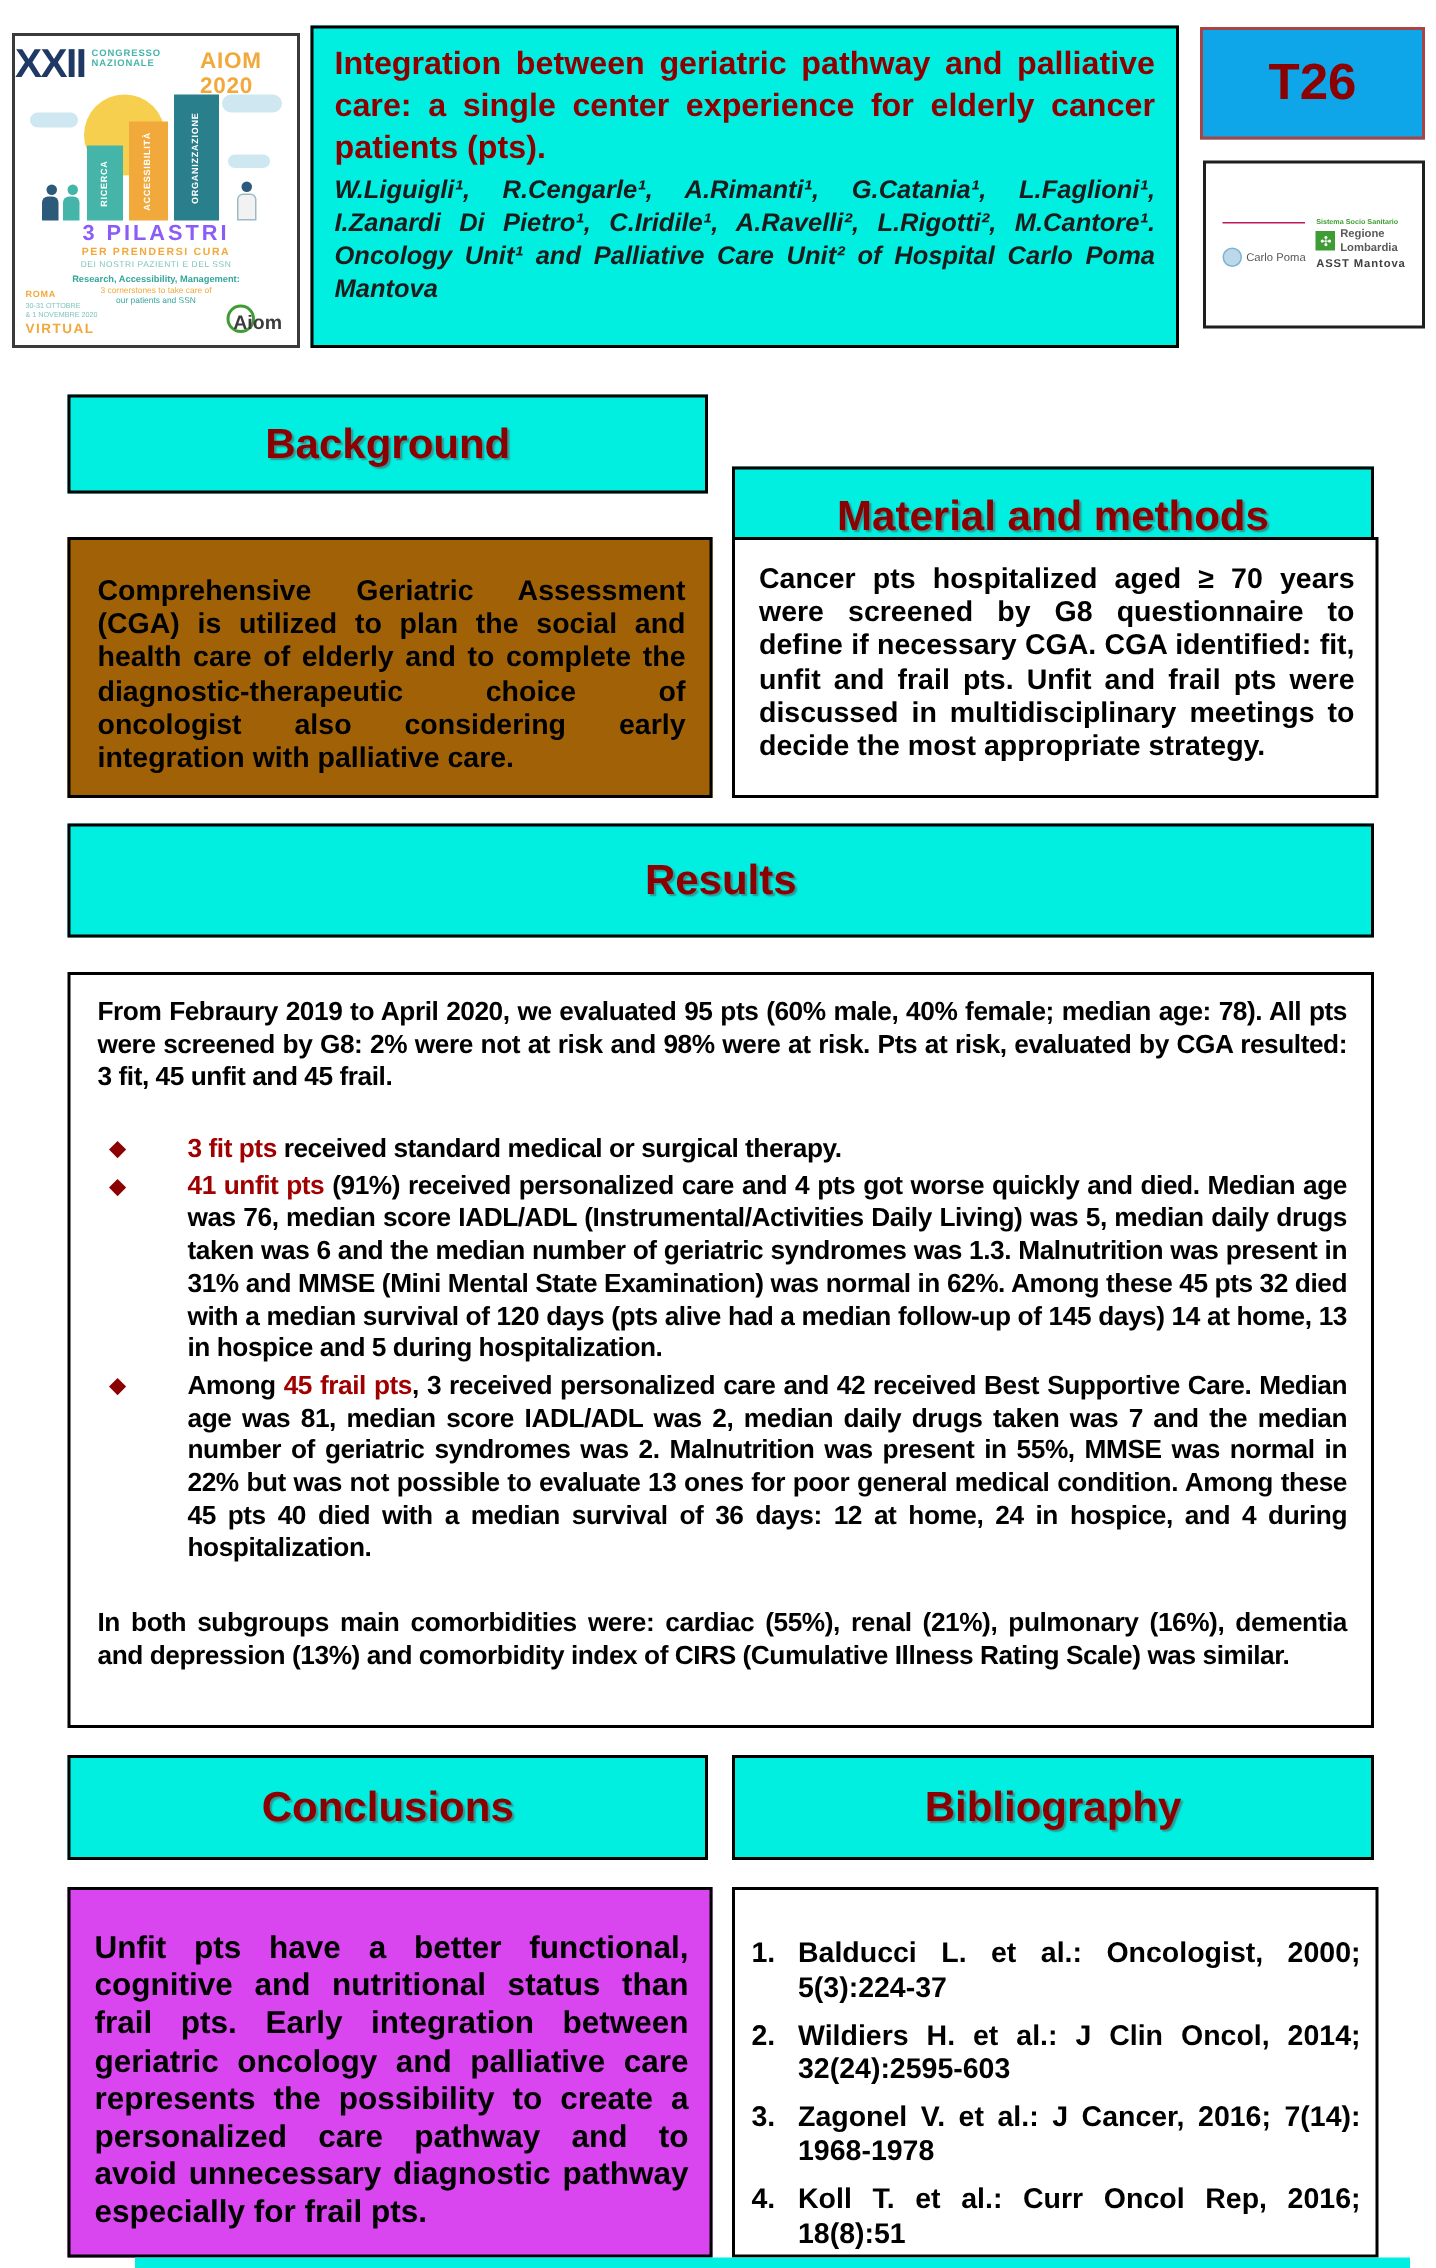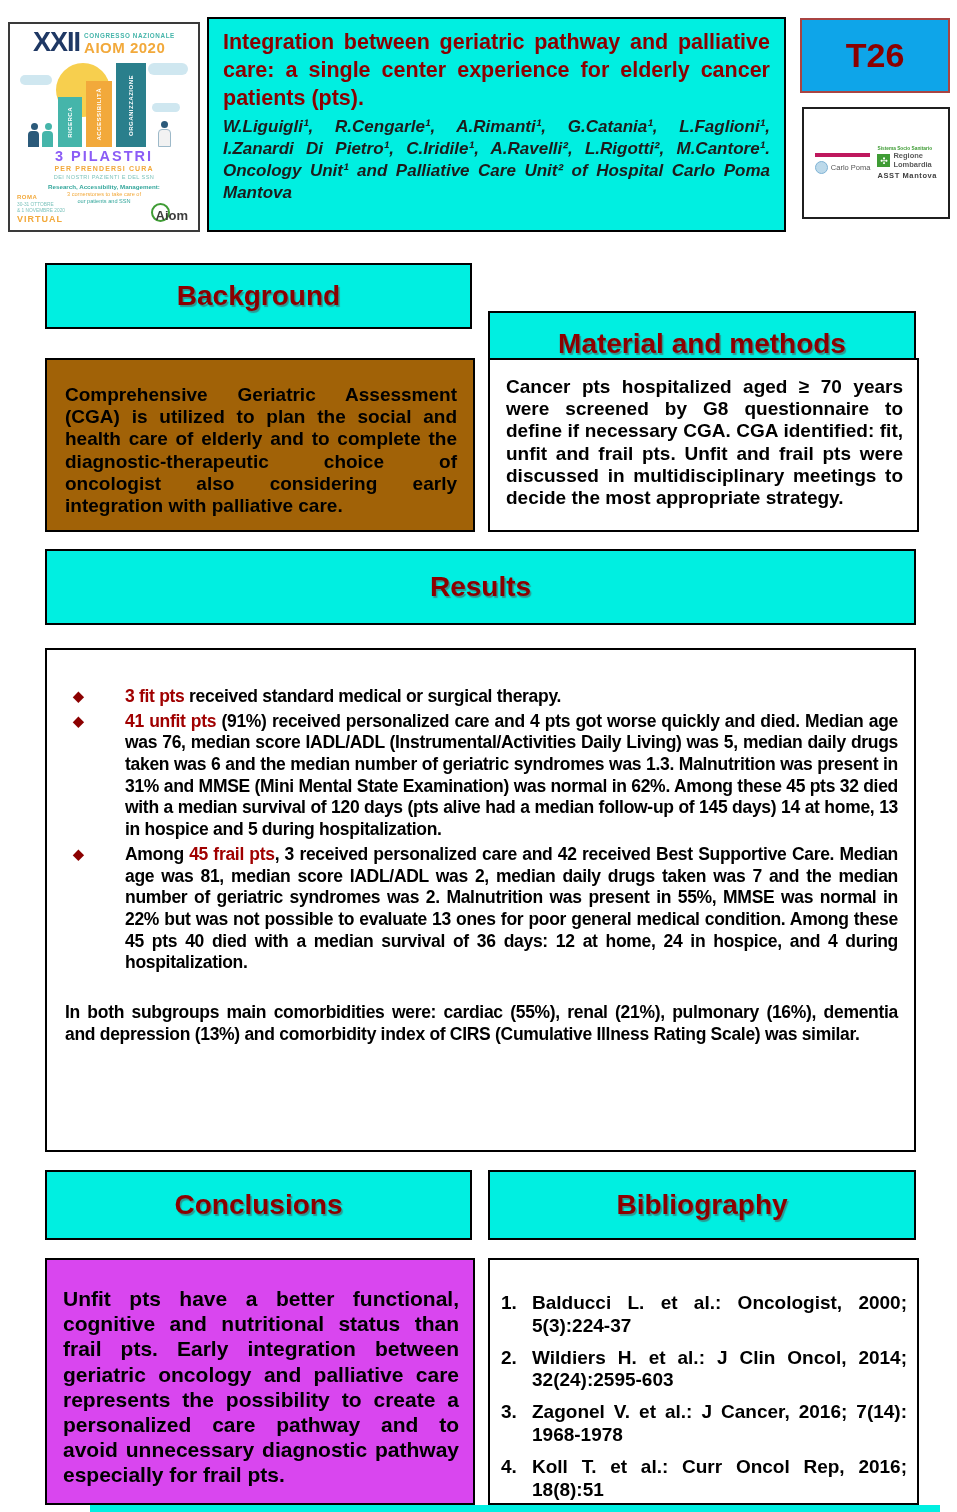--- a/index.html
+++ b/index.html
@@ -24,21 +24,21 @@
   .authors-text { color:#1c1c1c; font-weight:bold; font-style:italic; font-size:17px; line-height:1.3; text-align:justify; margin:3px 0 0 0; }
 
   .t26-box { left:800px; top:18px; width:150px; height:75px; border:2px solid #a94442; background:#0ea5e9;
              display:flex; align-items:center; justify-content:center; }
   .t26-text { color:#8b0000; font-weight:bold; font-size:34px; }
 
   
   .congress { left:8px; top:22px; width:192px; height:210px; border:2px solid #3a3a3a; background:#fff; overflow:hidden; }
   .cg-top { position:absolute; top:6px; left:0; right:0; display:flex; justify-content:center; align-items:flex-start; gap:4px; }
   .cg-xxii { font-size:27px; font-weight:bold; color:#1f3864; line-height:0.95; letter-spacing:-1px; }
-  .cg-right { display:flex; flex-direction:column; padding-top:2px; }
+  .cg-right { display:flex; padding-top:2px; }
   .cg-congresso { font-size:6.3px; color:#45b5aa; letter-spacing:0.6px; font-weight:bold; }
   .cg-aiom { font-size:15px; font-weight:bold; color:#f2a93b; letter-spacing:0.5px; }
   .cg-illus { position:absolute; top:37px; left:10px; right:10px; height:86px; }
   .cg-sun { position:absolute; left:36px; top:2px; width:54px; height:54px; border-radius:50%; background:#f7cf4e; }
   .cg-cloud { position:absolute; background:#cfe7f0; border-radius:10px; }
   .cg-c1 { left:0; top:14px; width:32px; height:10px; }
   .cg-c2 { right:0; top:2px; width:40px; height:12px; }
   .cg-c3 { right:8px; top:42px; width:28px; height:9px; }
   .cg-pillar { position:absolute; bottom:0; display:flex; align-items:center; justify-content:center; }
   .cg-p1 { left:38px; width:24px; height:50px; background:#45b5aa; }
@@ -63,21 +63,21 @@
   .cg-date { color:#7fc4bd; font-size:4.8px; }
   .cg-virtual { color:#f2a93b; font-weight:bold; font-size:9px; letter-spacing:1px; }
   .aiom-mini { position:absolute; right:10px; bottom:6px; }
   .aiom-ring { position:absolute; left:-5px; top:-3px; width:15px; height:15px; border:2.5px solid #3f9c35; border-radius:50%; }
   .aiom-word { font-size:13px; color:#3c3c3c; font-weight:bold; position:relative; }
 
   
   .hosp { left:802px; top:107px; width:148px; height:112px; border:2px solid #1f1f1f; background:#fff;
           display:flex; align-items:center; justify-content:center; }
   .hosp-inner { display:flex; align-items:center; gap:7px; }
-  .cp-block { display:flex; align-items:center; gap:3px; border-top:4px solid #be185d; padding-top:4px; }
+  .cp-block { display:flex; align-items:center; gap:3px; border-top:1px solid #be185d; padding-top:16px; }
   .cp-icon { width:11px; height:11px; border-radius:50%; background:#bcd9ea; border:1px solid #7fb3d5; }
   .cp-text { font-size:7.5px; color:#555; }
   .rl-block { display:flex; flex-direction:column; align-items:flex-start; }
   .sss { font-size:4.8px; color:#3f9c35; font-weight:bold; margin-bottom:1px; }
   .rl-row { display:flex; align-items:center; gap:3px; }
   .rosa { width:13px; height:13px; background:#3f9c35; color:#fff; font-size:9px; display:flex; align-items:center; justify-content:center; }
   .rl-name { font-size:7.5px; color:#5a5a5a; line-height:1.08; font-weight:bold; }
   .asst { font-size:7.5px; color:#404040; margin-top:2px; letter-spacing:0.6px; font-weight:bold; }
 
   
@@ -205,20 +205,21 @@
 </div>
 <div class="abs frame mm-body">
   <p class="block-text">Cancer pts hospitalized aged ≥ 70 years were screened by G8 questionnaire to define if necessary CGA. CGA identified: fit, unfit and frail pts. Unfit and frail pts were discussed in multidisciplinary meetings to decide the most appropriate strategy.</p>
 </div>
 
 <div class="abs frame cyan header-box res-header">
   <span class="htext">Results</span>
 </div>
 
 <div class="abs frame res-body results-text">
+  <p class="res-intro">From Febraury 2019 to April 2020, we evaluated 95 pts (60% male, 40% female; median age: 78). All pts were screened by G8: 2% were not at risk and 98% were at risk. Pts at risk, evaluated by CGA resulted: 3 fit, 45 unfit and 45 frail.</p>
 
   <div class="bullets">
     <div class="bullet">
       <span class="dm">◆</span>
       <span class="bt"><span></span><span class="hl">3 fit pts</span><span> received standard medical or surgical therapy.</span></span>
     </div>
     <div class="bullet">
       <span class="dm">◆</span>
       <span class="bt"><span></span><span class="hl">41 unfit pts</span><span> (91%) received personalized care and 4 pts got worse quickly and died. Median age was 76, median score IADL/ADL (Instrumental/Activities Daily Living) was 5, median daily drugs taken was 6 and the median number of geriatric syndromes was 1.3. Malnutrition was present in 31% and MMSE (Mini Mental State Examination) was normal in 62%. Among these 45 pts 32 died with a median survival of 120 days (pts alive had a median follow-up of 145 days) 14 at home, 13 in hospice and 5 during hospitalization.</span></span>
     </div>

